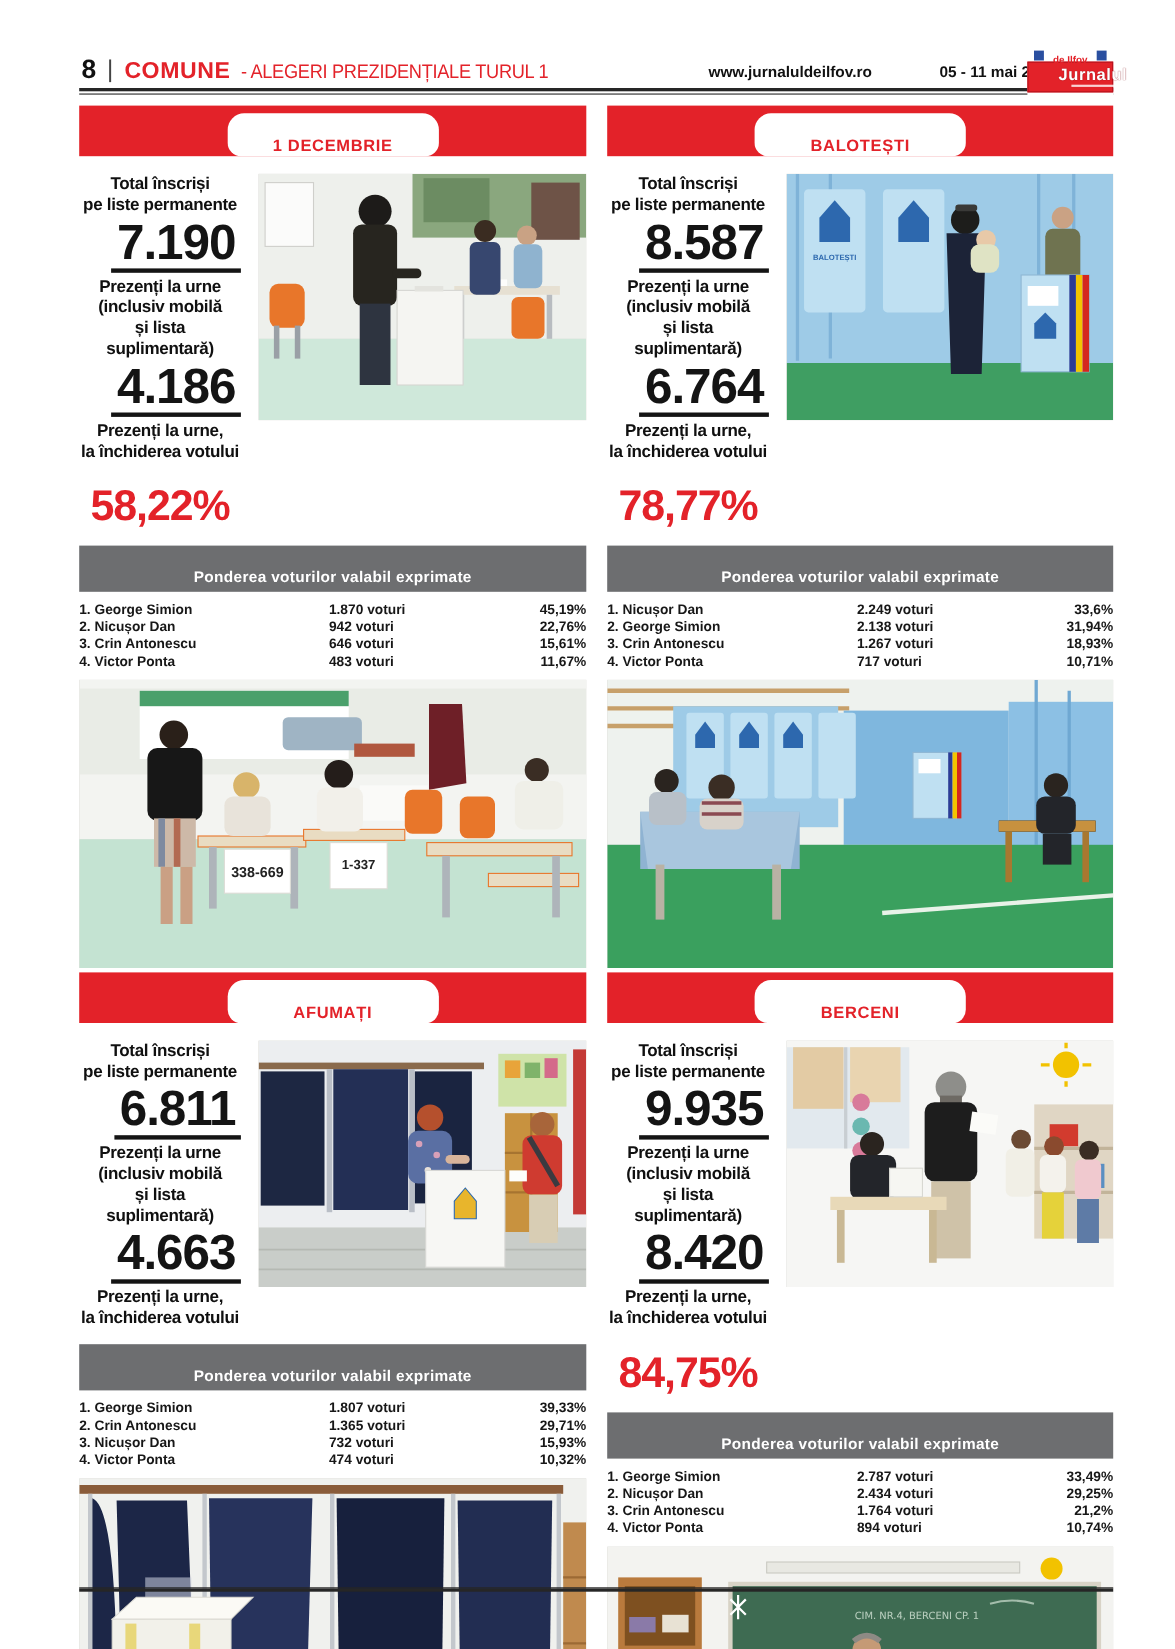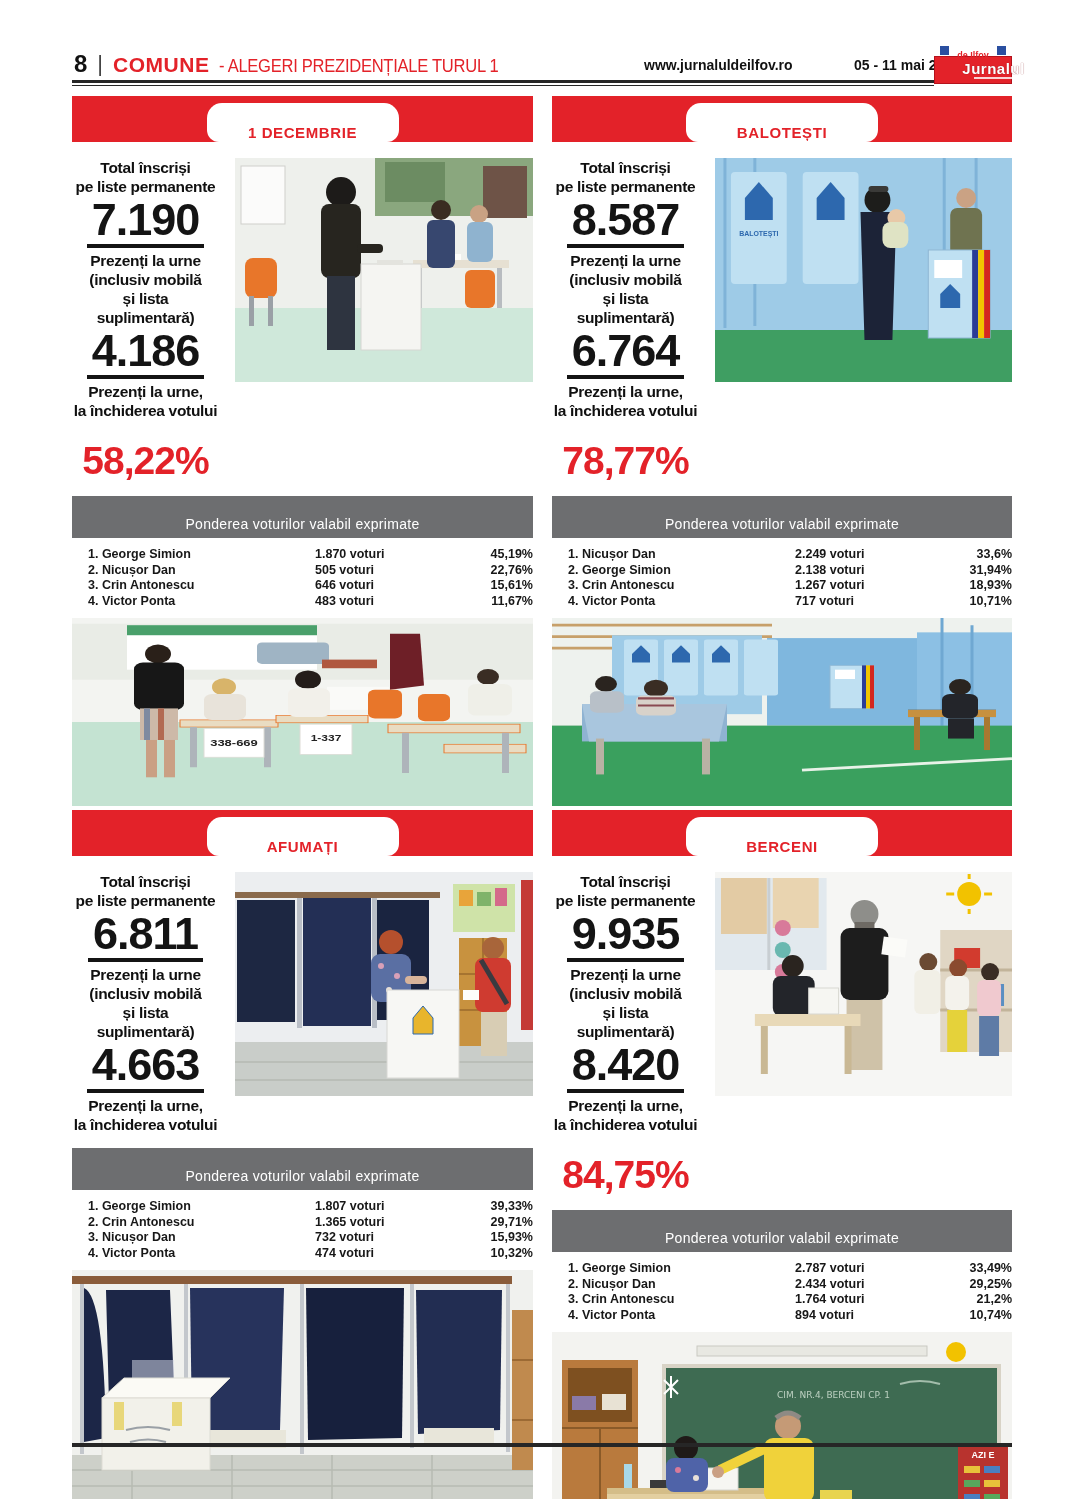--- a/index.html
+++ b/index.html
@@ -32,34 +32,34 @@
   
   #grid{position:absolute;left:72px;top:96px;width:940px;display:grid;
         grid-template-columns:461px 460px;column-gap:19px;row-gap:4px;}
   .banner{position:relative;height:46px;background:#e32229;}
   .tab{position:absolute;left:50%;top:7px;transform:translateX(-50%);width:192px;height:39px;background:#fff;
        border-radius:15px 15px 12px 12px;display:flex;align-items:center;justify-content:center;}
   .tab span{color:#e32229;font-weight:bold;font-size:15px;letter-spacing:.6px;margin-top:20px;}
   .stats-row{display:flex;margin-top:16px;}
   .stats{width:163px;flex:none;text-align:center;padding-right:16px;box-sizing:border-box;}
   .stat-label{font-size:15.5px;font-weight:bold;line-height:19px;color:#101010;letter-spacing:-.3px;}
-  .bignum-wrap{margin:1px 0 3px;}
+  .bignum-wrap{margin:1px 0 3px;text-align:right;}
   .bignum{display:inline-block;font-size:45px;font-weight:bold;letter-spacing:-1px;line-height:46px;color:#141414;
           border-bottom:4px solid #141414;padding:0 5px 1px;}
   .pct{font-size:39px;font-weight:bold;color:#e32229;letter-spacing:-1px;line-height:42px;margin-top:20px;}
   .photo{flex:1;overflow:hidden;background:#dcdcd8;}
   .photo svg{display:block;width:100%;height:100%;}
   .top-photo{height:224px;}
   .votes-header{margin-top:14px;height:42px;background:#6d6e70;display:flex;align-items:center;justify-content:center;}
-  .votes-header span{color:#fff;font-weight:normal;font-size:14px;letter-spacing:.3px;margin-top:14px;}
-  .candidates{margin-top:9px;margin-left:16px;}
+  .votes-header span{color:#fff;font-weight:bold;font-size:14px;letter-spacing:.3px;margin-top:14px;}
+  .candidates{margin-top:9px;}
   .cand-row{display:grid;grid-template-columns:227px 1fr 78px;font-size:12.5px;font-weight:bold;line-height:15.5px;color:#171717;}
   .cand-pct{text-align:right;}
   .big-photo{margin-top:9px;}
-  .big-photo.tall{height:188px;text-decoration:underline;} .big-photo.short{height:229px;}
+  .big-photo.tall{height:262px;text-decoration:underline;} .big-photo.short{height:229px;}
 </style>
 </head>
 <body>
 
 <div id="page">
 
   <div id="header">
     <div class="hdr-left">
       <span class="pagenum">8</span>
       <span class="hdr-sep">|</span>
@@ -137,21 +137,21 @@
         <span>Ponderea voturilor valabil exprimate</span>
       </div>
       <div class="candidates">
         <div class="cand-row">
           <span class="cand-name">1. George Simion</span>
           <span class="cand-votes">1.870 voturi</span>
           <span class="cand-pct">45,19%</span>
         </div>
         <div class="cand-row">
           <span class="cand-name">2. Nicușor Dan</span>
-          <span class="cand-votes">505 voturi</span>
+          <span class="cand-votes">942 voturi</span>
           <span class="cand-pct">22,76%</span>
         </div>
         <div class="cand-row">
           <span class="cand-name">3. Crin Antonescu</span>
           <span class="cand-votes">646 voturi</span>
           <span class="cand-pct">15,61%</span>
         </div>
         <div class="cand-row">
           <span class="cand-name">4. Victor Ponta</span>
           <span class="cand-votes">483 voturi</span>

